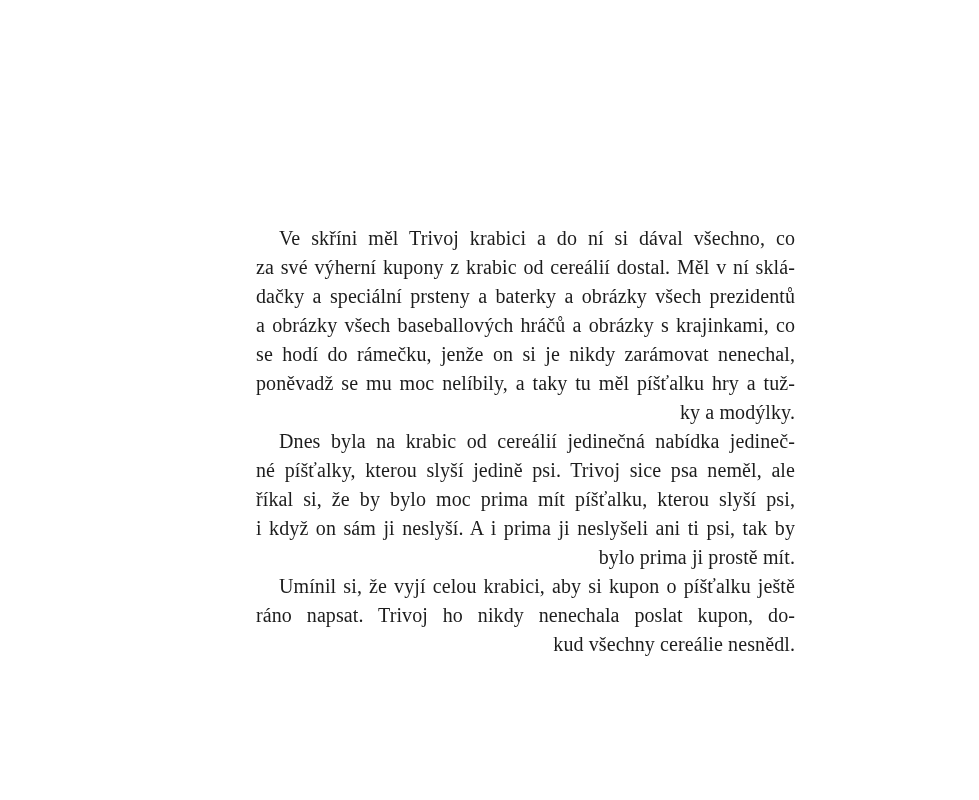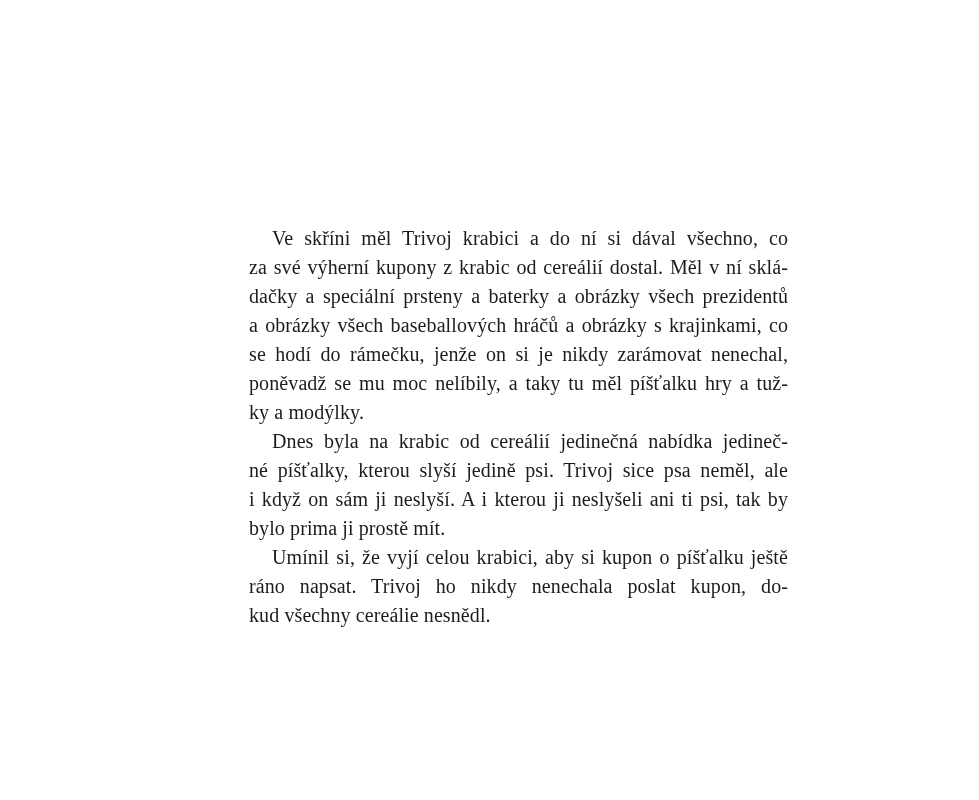--- a/index.html
+++ b/index.html
@@ -10,35 +10,35 @@
   #page {
     position: relative;
     width: 979px;
     height: 800px;
     background: #ffffff;
     overflow: hidden;
     font-family: "Liberation Serif", "DejaVu Serif", serif;
   }
   #text-block {
     position: absolute;
-    left: 249px;
+    left: 256px;
     top: 224px;
     width: 539px;
     color: #1c1c1c;
     font-size: 20px;
     font-family: Liberation Serif, serif;
   }
   .paragraph {
     margin: 0;
     padding: 0;
   }
   .line {
     line-height: 29px;
     height: 29px;
-    text-align: left;
+    text-align: right;
     letter-spacing: 0.1px;
   }
   .line.j {
     text-align: justify;
     text-align-last: justify;
   }
   .line.indent {
     text-indent: 23px;
   }
 </style>
@@ -52,21 +52,22 @@
         <div class="line j">za své výherní kupony z krabic od cereálií dostal. Měl v ní sklá-</div>
         <div class="line j">dačky a speciální prsteny a baterky a obrázky všech prezidentů</div>
         <div class="line j">a obrázky všech baseballových hráčů a obrázky s krajinkami, co</div>
         <div class="line j">se hodí do rámečku, jenže on si je nikdy zarámovat nenechal,</div>
         <div class="line j">poněvadž se mu moc nelíbily, a taky tu měl píšťalku hry a tuž-</div>
         <div class="line">ky a modýlky.</div>
       </div>
       <div class="paragraph">
         <div class="line indent j">Dnes byla na krabic od cereálií jedinečná nabídka jedineč-</div>
         <div class="line j">né píšťalky, kterou slyší jedině psi. Trivoj sice psa neměl, ale</div>
-        <div class="line j">i když on sám ji neslyší. A i kterou ji neslyšeli ani ti psi, tak by</div>
+        <div class="line j">říkal si, že by bylo moc prima mít píšťalku, kterou slyší psi,</div>
+        <div class="line j">i když on sám ji neslyší. A i prima ji neslyšeli ani ti psi, tak by</div>
         <div class="line">bylo prima ji prostě mít.</div>
       </div>
       <div class="paragraph">
         <div class="line indent j">Umínil si, že vyjí celou krabici, aby si kupon o píšťalku ještě</div>
         <div class="line j">ráno napsat. Trivoj ho nikdy nenechala poslat kupon, do-</div>
         <div class="line">kud všechny cereálie nesnědl.</div>
       </div>
     </div>
 </div>
 

